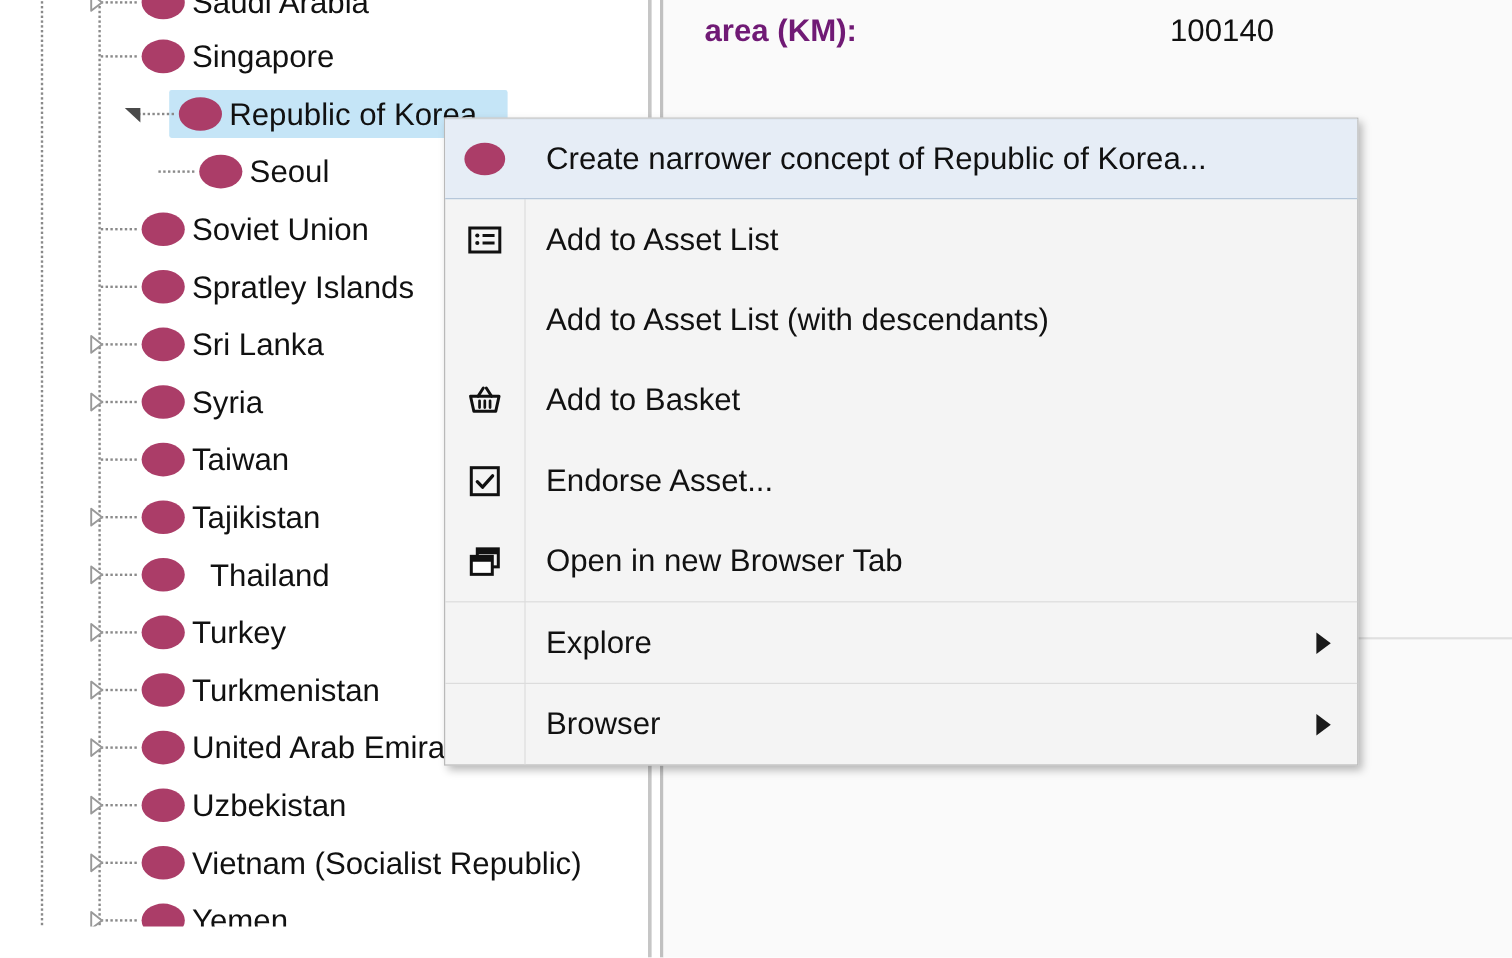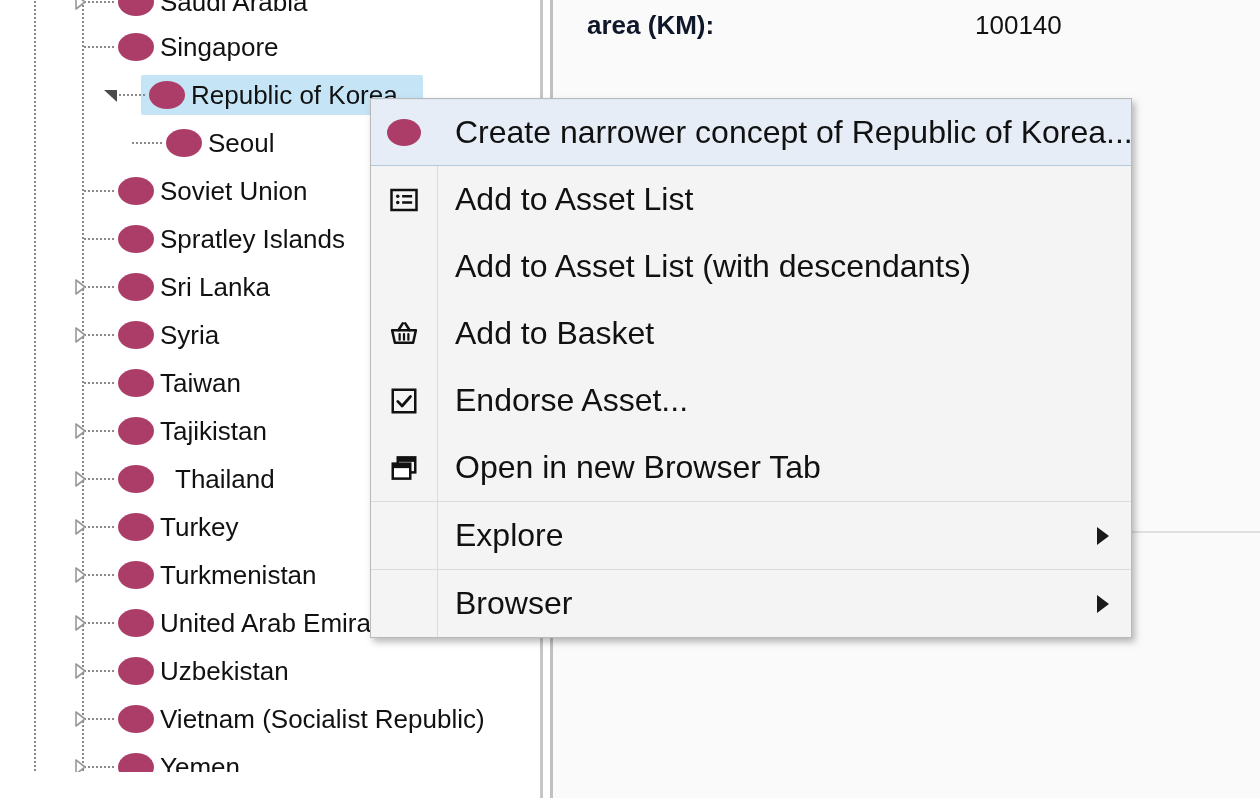--- a/index.html
+++ b/index.html
@@ -123,21 +123,21 @@
     position: absolute;
     top: 5px;
     height: 40px;
     line-height: 40px;
   }
   .field-name {
     position: absolute;
     left: 34px;
     font-size: 26px;
     font-weight: bold;
-    color: #0f172a;
+    color: #701a75;
     white-space: nowrap;
   }
   .field-value {
     position: absolute;
     left: 422px;
     font-size: 26px;
     color: #111111;
     white-space: nowrap;
   }
   .panel-hline {
@@ -204,21 +204,21 @@
     left: 0;
     width: 66px;
     height: 67px;
     display: flex;
     align-items: center;
     justify-content: center;
   }
   .menu-item .mi-label {
     position: absolute;
     left: 84px;
-    font-size: 32px;
+    font-size: 26px;
     color: #111111;
     white-space: nowrap;
   }
   .menu-item .mi-arrow {
     position: absolute;
     right: 22px;
     width: 0; height: 0;
     border-top: 9px solid transparent;
     border-bottom: 9px solid transparent;
     border-left: 12px solid #1a1a1a;

